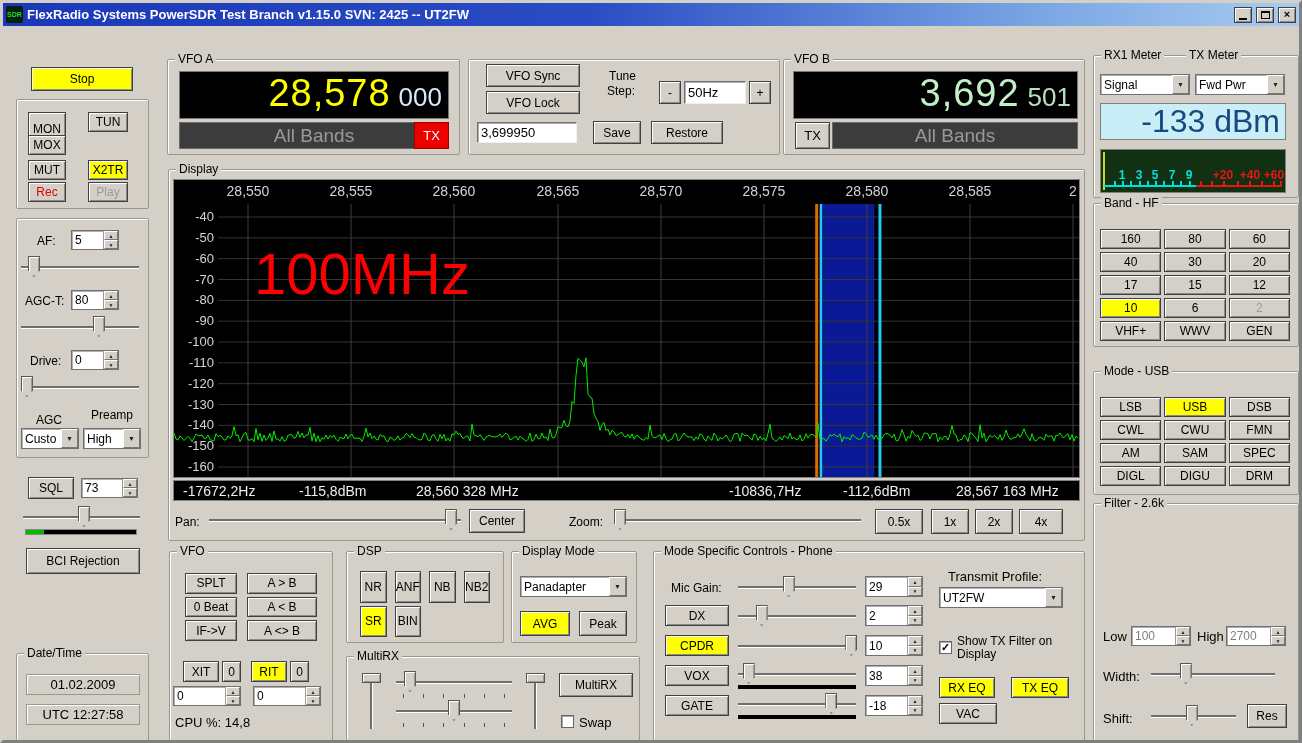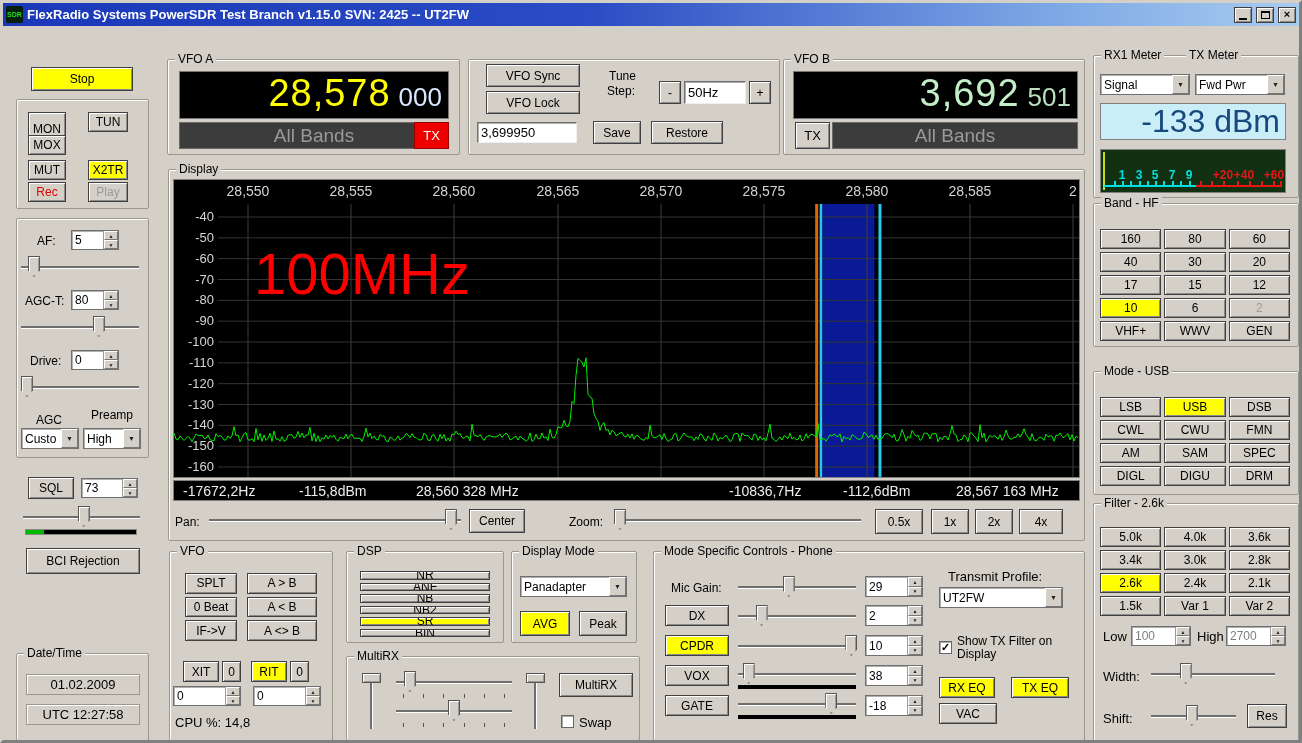--- a/index.html
+++ b/index.html
@@ -340,21 +340,21 @@
     <span class="spin-btns">
         <span>▲</span>
         <span>▼</span>
       </span>
   </div>
   <div class="lbl" style="left:172px;top:712px;font-size:13px">CPU %: 14,8</div>
 
   <div class="group" style="left:343px;top:548px;width:158px;height:92px">
     <span class="legend">DSP</span>
   </div>
-  <div class="bgrid" id="dsp-grid" style="left:357px;top:568px;width:130px;height:66px;grid-template-columns:1fr;gap:3px 8px">
+  <div class="bgrid" id="dsp-grid" style="left:357px;top:568px;width:130px;height:66px;grid-template-columns:1fr 1fr 1fr 1fr;gap:3px 8px">
       <div class="btn gbtn">NR</div>
       <div class="btn gbtn">ANF</div>
       <div class="btn gbtn">NB</div>
       <div class="btn gbtn">NB2</div>
       <div class="btn gbtn active">SR</div>
       <div class="btn gbtn">BIN</div>
     </div>
 
   <div class="group" style="left:343px;top:653px;width:294px;height:85px">
     <span class="legend">MultiRX</span>
@@ -493,21 +493,21 @@
   <div class="meter-bar" id="meter-scale" style="left:1097px;top:146px;width:186px;height:44px">
     <div class="sigline"></div>
     <div class="baseline" style="left:3px;width:92px;background:#00e0e0"></div>
     <div class="baseline" style="left:95px;width:86px;background:#e81616"></div>
   <span class="ms low" style="left: 21px;">1</span>
       <span class="ms low" style="left: 38px;">3</span>
       <span class="ms low" style="left: 54px;">5</span>
       <span class="ms low" style="left: 71px;">7</span>
       <span class="ms low" style="left: 88px;">9</span>
       <span class="ms high" style="left: 122px;">+20</span>
-      <span class="ms high" style="left: 143px;">+40</span>
+      <span class="ms high" style="left: 149px;">+40</span>
       <span class="ms high" style="left: 173px;">+60</span>
       <i class="tick low" style="left: 13px;"></i>
       <i class="tick low" style="left: 21px;"></i>
       <i class="tick low" style="left: 29px;"></i>
       <i class="tick low" style="left: 38px;"></i>
       <i class="tick low" style="left: 46px;"></i>
       <i class="tick low" style="left: 54px;"></i>
       <i class="tick low" style="left: 62px;"></i>
       <i class="tick low" style="left: 71px;"></i>
       <i class="tick low" style="left: 79px;"></i>
@@ -557,34 +557,20 @@
       <div class="btn gbtn">SAM</div>
       <div class="btn gbtn">SPEC</div>
       <div class="btn gbtn">DIGL</div>
       <div class="btn gbtn">DIGU</div>
       <div class="btn gbtn">DRM</div>
     </div>
 
   <div class="group" style="left:1090px;top:500px;width:206px;height:240px">
     <span class="legend">Filter - 2.6k</span>
   </div>
-  <div class="bgrid" id="filter-grid" style="left:1097px;top:524px;width:190px;height:89px;grid-template-columns:repeat(3,1fr)">
-      <div class="btn gbtn">5.0k</div>
-      <div class="btn gbtn">4.0k</div>
-      <div class="btn gbtn">3.6k</div>
-      <div class="btn gbtn">3.4k</div>
-      <div class="btn gbtn">3.0k</div>
-      <div class="btn gbtn">2.8k</div>
-      <div class="btn gbtn active">2.6k</div>
-      <div class="btn gbtn">2.4k</div>
-      <div class="btn gbtn">2.1k</div>
-      <div class="btn gbtn">1.5k</div>
-      <div class="btn gbtn">Var 1</div>
-      <div class="btn gbtn">Var 2</div>
-    </div>
   <div class="lbl" style="left:1100px;top:626px;font-size:13px">Low</div>
   <div class="spin gray" style="left:1128px;top:623px;width:60px;height:20px">
     <span class="spin-val">100</span>
     <span class="spin-btns">
         <span>▲</span>
         <span>▼</span>
       </span>
   </div>
   <div class="lbl" style="left:1194px;top:626px;font-size:13px">High</div>
   <div class="spin gray" style="left:1223px;top:623px;width:60px;height:20px">

